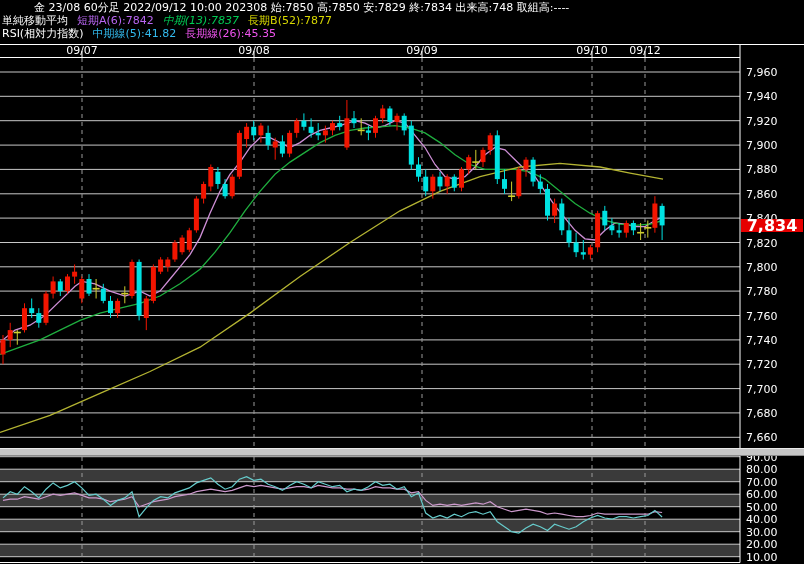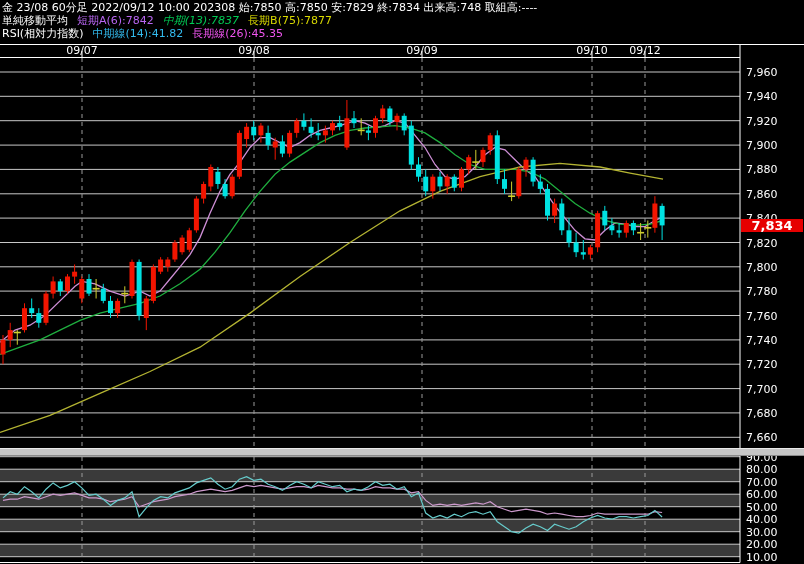--- a/index.html
+++ b/index.html
@@ -1,39 +1,39 @@
 <!DOCTYPE html>
 <html><head>
 <meta charset="utf-8">
 <style>
   html,body{margin:0;padding:0;background:#000;}
   body{width:804px;height:564px;position:relative;overflow:hidden;
        font-family:"DejaVu Sans","Liberation Sans",sans-serif;}
   .hline{position:absolute;left:2px;font-size:11px;line-height:13px;color:#fff;white-space:pre;}
   .hline span{margin-right:9px;}
-  #h1{top:1px;}
+  #h1{top:1px;margin-left:32px;}
   #h2{top:14px;}
   #h3{top:27px;}
   .c-mas{color:#b966f2;}
   .c-mam{color:#00cc55;font-style:italic;}
   .c-mal{color:#d8d800;}
   .c-rsim{color:#33bbee;}
   .c-rsil{color:#f055f0;}
   svg{position:absolute;left:0;top:0;}
   #splitter{position:absolute;left:0;width:804px;top:448px;height:8px;
             background:#c6c6c6;border-top:1px solid #e9e9e9;border-bottom:1px solid #8a8a8a;box-sizing:border-box;}
   #tag{position:absolute;left:741px;width:62px;height:13px;background:#e60000;color:#fff;
-       font-size:13px;font-weight:bold;text-align:center;line-height:13px;}
+       font-size:16px;font-weight:bold;text-align:center;line-height:13px;}
 </style>
 </head>
 <body>
 
 <div class="hline" id="h1">金 23/08 60分足 2022/09/12 10:00 202308 始:7850 高:7850 安:7829 終:7834 出来高:748 取組高:----</div>
-<div class="hline" id="h2"><span>単純移動平均</span><span class="c-mas">短期A(6):7842</span><span class="c-mam">中期(13):7837</span><span class="c-mal">長期B(75):7877</span></div>
-<div class="hline" id="h3"><span>RSI(相対力指数)</span><span class="c-rsim">中期線(14):41.82</span><span class="c-rsil">長期線(26):45.35</span></div>
+<div class="hline" id="h2"><span>単純移動平均</span><span class="c-mas">短期A(6):7842</span><span class="c-mam">中期(13):7837</span><span class="c-mal">長期B(52):7877</span></div>
+<div class="hline" id="h3"><span>RSI(相対力指数)</span><span class="c-rsim">中期線(5):41.82</span><span class="c-rsil">長期線(26):45.35</span></div>
 
 <svg id="chart" width="804" height="564" viewBox="0 0 804 564">
     <g>
       <rect x="0" y="469.2" width="740" height="12.5" fill="#3a3a3a"></rect>
       <rect x="0" y="494.2" width="740" height="12.5" fill="#3a3a3a"></rect>
       <rect x="0" y="519.2" width="740" height="12.5" fill="#3a3a3a"></rect>
       <rect x="0" y="544.2" width="740" height="12.5" fill="#3a3a3a"></rect>
     </g>
     <g>
       <line x1="0" y1="72.0" x2="740" y2="72.0" stroke="#c8c8c8" stroke-width="1"></line>

